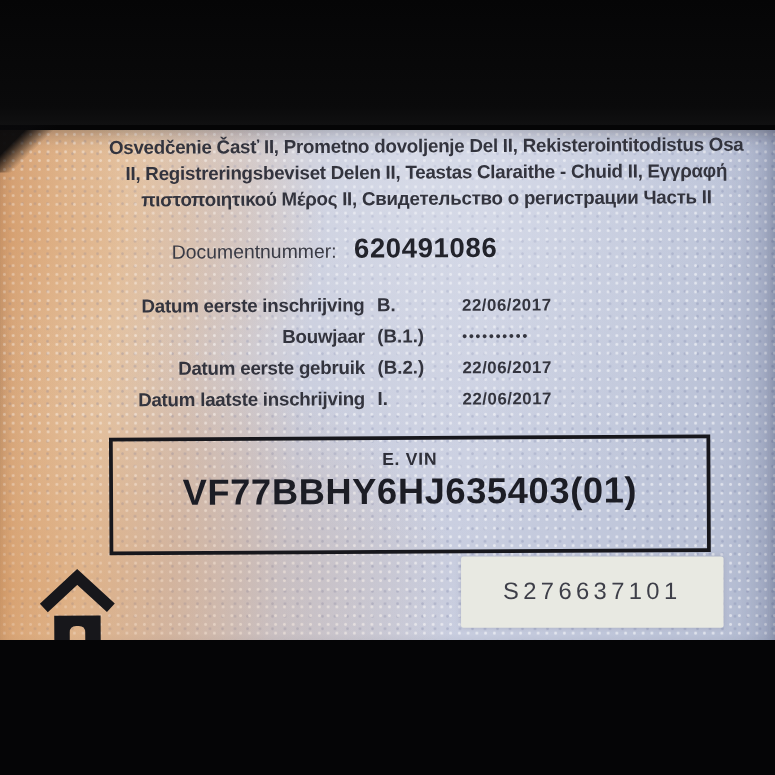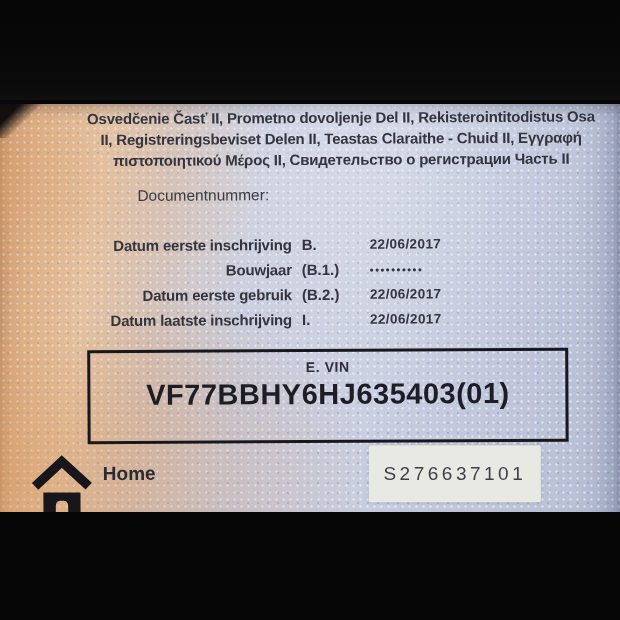--- a/index.html
+++ b/index.html
@@ -46,21 +46,21 @@
   .frow .fval{margin-left:12px;font-size:13.5px;font-weight:700;letter-spacing:.4px;color:#34353f;}
   .frow .fval.dots{font-size:11px;letter-spacing:1.5px;font-weight:700;}
 
   
   .vinbox{position:absolute;left:87px;top:245px;width:481px;height:94px;
           border:3px solid #17171c;box-sizing:border-box;text-align:center;z-index:3;}
   .vinbox .vlabel{margin-top:7px;font-size:14px;font-weight:600;letter-spacing:.6px;color:#2e2f39;}
   .vinbox .vval{margin-top:3px;font-size:29px;font-weight:700;letter-spacing:.5px;color:#1c1d25;}
 
   
-  .sticker{position:absolute;left:368px;top:342px;width:172px;height:57px;z-index:2;
+  .sticker{position:absolute;left:368px;top:342px;width:210px;height:57px;z-index:2;
            background:#e8e9e2;border-radius:2px;transform:rotate(.3deg);
            display:flex;align-items:center;justify-content:center;
            box-shadow:0 0 4px rgba(120,120,140,.35);}
   .sticker .snum{font-size:19px;font-weight:500;letter-spacing:3.5px;color:#3e3f49;}
 
   
   .home{position:absolute;left:28px;top:348px;width:66px;height:66px;}
   .home svg{width:100%;height:100%;}
   .hometext{position:absolute;left:102px;top:358px;font-size:19px;line-height:22px;
             font-weight:700;color:#2a2b33;}
@@ -82,20 +82,21 @@
     <div class="doc-content">
 
       <div class="hdr">
         <div>Osvedčenie Časť II, Prometno dovoljenje Del II, Rekisterointitodistus Osa</div>
         <div>II, Registreringsbeviset Delen II, Teastas Claraithe - Chuid II, Εγγραφή</div>
         <div>πιστοποιητικού Μέρος II, Свидетельство о регистрации Часть II</div>
       </div>
 
       <div class="docnum">
         <span class="lbl">Documentnummer:</span>
+        <span class="val">620491086</span>
       </div>
 
       <div class="fields">
         <div class="frow">
           <span class="flabel">Datum eerste inschrijving</span>
           <span class="fcode">B.</span>
           <span class="fval">22/06/2017</span>
         </div>
         <div class="frow">
           <span class="flabel">Bouwjaar</span>
@@ -124,21 +125,20 @@
       </div>
 
       <div class="home">
         <svg viewBox="0 0 64 64" xmlns="http://www.w3.org/2000/svg">
           <path d="M6 32 L32 8 L58 32" fill="none" stroke="#17171b" stroke-width="9" stroke-linejoin="miter" stroke-linecap="butt"></path>
           <path fill="#17171b" fill-rule="evenodd" d="M14 38 h36 v22 a3 3 0 0 1 -3 3 h-30 a3 3 0 0 1 -3 -3 Z
                    M26 63 v-12 q0 -5 5 -5 h2 q5 0 5 5 v12 Z"></path>
         </svg>
       </div>
       <div class="hometext">
-        <div>Home</div>
       </div>
 
     </div>
   </div>
 
   <div class="wedge"></div>
   <div class="topbar"></div>
   <div class="bottomfill"></div>
 </div>
 

